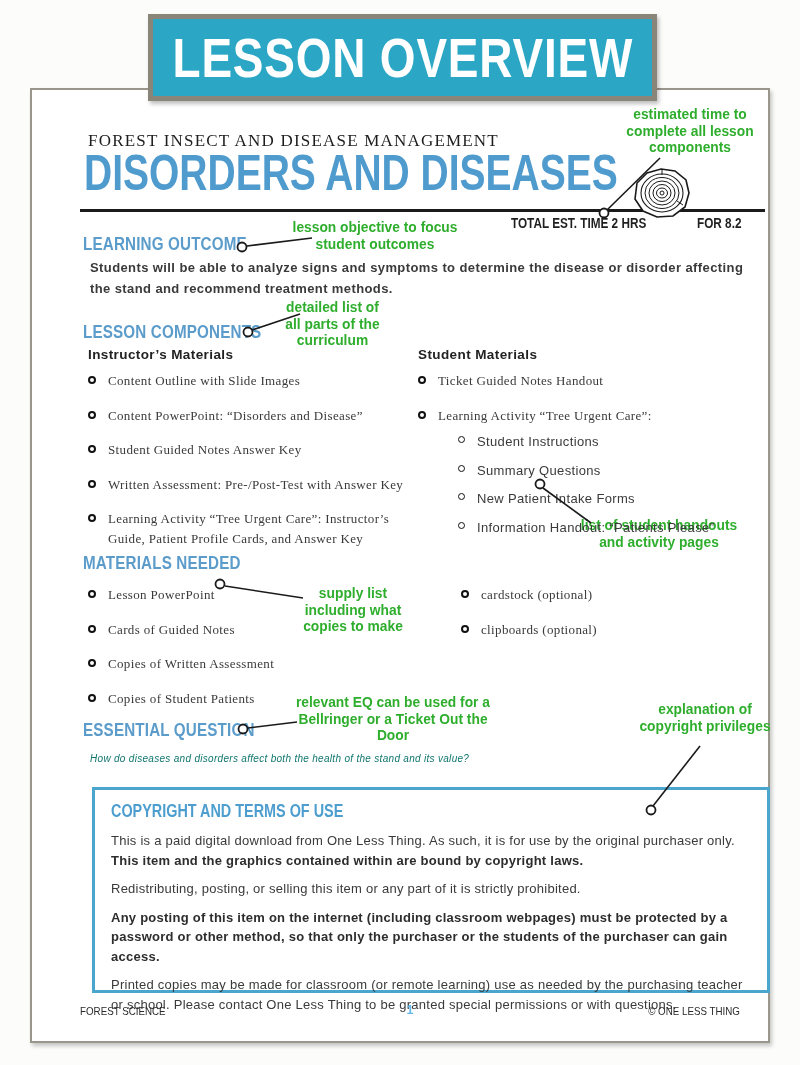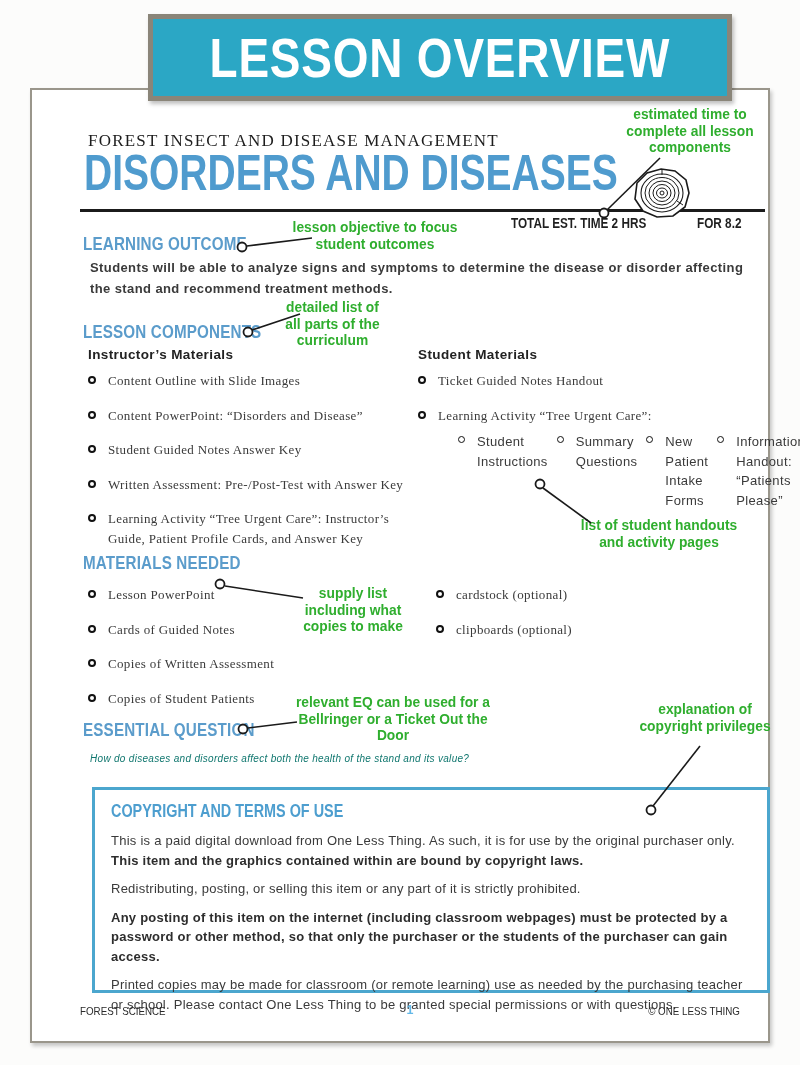--- a/index.html
+++ b/index.html
@@ -2,21 +2,21 @@
 <html><head>
 <meta charset="utf-8">
 <style>
   * { margin:0; padding:0; box-sizing:border-box; }
   body { background:#fbfbfa; font-family:"Liberation Sans", sans-serif; }
   #canvas { position:relative; width:800px; height:1065px; background:#fcfcfb; overflow:hidden; }
 
   .page { position:absolute; left:30px; top:88px; width:740px; height:955px;
           background:#fff; border:2px solid #9a968b; box-shadow:2px 3px 4px rgba(0,0,0,.22); }
 
-  .banner { position:absolute; left:148px; top:14px; width:584px; height:87px;
+  .banner { position:absolute; left:148px; top:14px; width:509px; height:87px;
             background:#2ba7c5; border:5px solid #8a8579; box-shadow:2px 3px 4px rgba(0,0,0,.25);
             display:flex; align-items:center; justify-content:center; z-index:20; }
   .banner-text { color:#fff; font-weight:bold; font-size:56px; letter-spacing:1px;
                  transform:scaleX(.82); white-space:nowrap; }
 
   .abs { position:absolute; }
   .eyebrow { font-family:"Liberation Serif", serif; font-size:17px; letter-spacing:1.2px; color:#1d1d1d; }
   .big-title { font-size:50px; font-weight:bold; color:#4f9bce; line-height:1;
                transform:scaleX(.78); transform-origin:left; white-space:nowrap; letter-spacing:0; }
   .rule { background:#1b1b1b; height:3px; }
@@ -28,21 +28,21 @@
 
   .green { color:#2fae2e; font-weight:bold; font-size:15px; line-height:1.1;
            text-align:center; white-space:pre-line; transform:scaleX(.92); transform-origin:center; }
 
   .body-text { font-size:13px; color:#3a3a3a; letter-spacing:.4px; line-height:1.6; font-weight:bold; }
 
   .col-title { font-size:13.5px; font-weight:bold; color:#222; letter-spacing:.4px; margin-bottom:9px; }
   .blist { display:flex; flex-direction:column; gap:15px;font-family:Liberation Serif, serif; }
   .bullet { display:flex; gap:12px; font-size:13px; color:#3a3a3a; letter-spacing:.35px; line-height:1.5; }
   .b-ring { width:8px; height:8px; border:2.2px solid #111; border-radius:50%; margin-top:5px; flex:none; }
-  .sublist { margin-left:40px; margin-top:7px; display:flex; gap:9px; }
+  .sublist { margin-left:40px; margin-top:7px; display:flex; flex-direction:column; gap:9px; }
   .sub-ring { width:7px; height:7px; border:1.8px solid #111; border-radius:50%; margin-top:4px; flex:none; }
 
   .eq-text { font-size:10px; font-style:italic; color:#0f766e; letter-spacing:.3px; }
 
   .copy-box { border:3px solid #4ba6ce; background:#fff; padding:11px 18px 10px 16px; }
   .copy-heading { font-size:18px; font-weight:bold; color:#4d9ecf;
                   transform:scaleX(.8); transform-origin:left; white-space:nowrap; margin-bottom:9px; }
   .copy-p { font-size:13px; color:#3a3a3a; letter-spacing:.25px; line-height:1.5; margin-bottom:9px; }
   .copy-p b { color:#2d2d2d; }
 
@@ -184,21 +184,21 @@
           <span class="b-ring"></span>
           <span>Copies of Written Assessment</span>
         </div>
       <div class="bullet">
           <span class="b-ring"></span>
           <span>Copies of Student Patients</span>
         </div>
     </div>
   </div>
 
-  <div class="abs" style="left:436px; top:585px; width:300px;">
+  <div class="abs" style="left:461px; top:585px; width:300px;">
     <div class="blist">
       <div class="bullet">
           <span class="b-ring"></span>
           <span>cardstock (optional)</span>
         </div>
       <div class="bullet">
           <span class="b-ring"></span>
           <span>clipboards (optional)</span>
         </div>
     </div>

